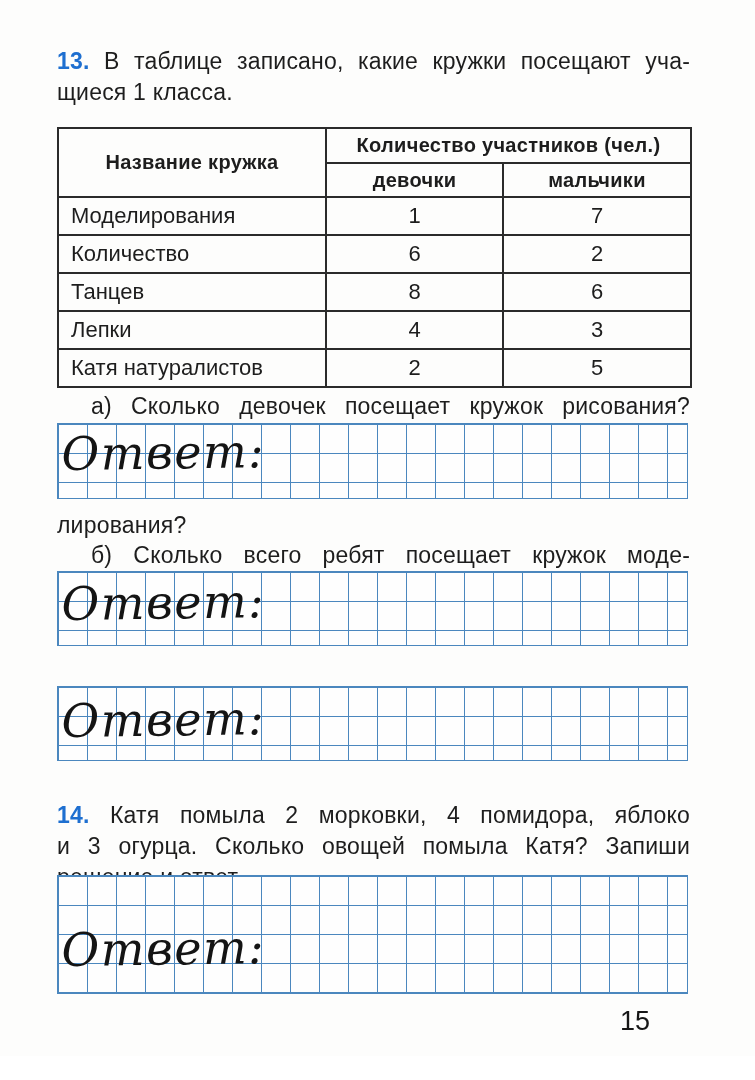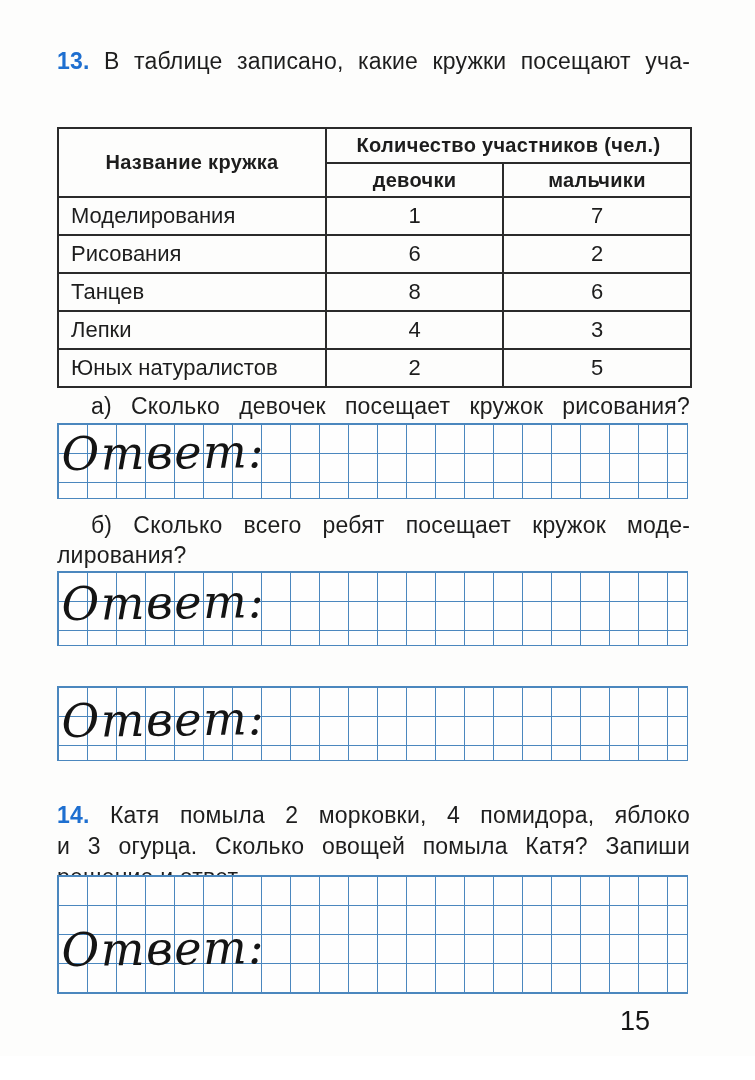--- a/index.html
+++ b/index.html
@@ -41,20 +41,21 @@
   }
   .page-num { position:absolute; left:620px; top:1006px; width:70px; font-size:27px; color:#161616; }
 </style>
 </head>
 <body>
 
 <div class="page">
 
   <div class="block" style="top:46px;">
     <div class="textline just"><span class="pnum">13.</span> <span>В таблице записано, какие кружки посещают уча-</span></div>
+    <div class="textline">щиеся 1 класса.</div>
   </div>
 
   <div class="block" style="top:127px;">
     <table class="clubs">
       <colgroup>
           <col style="width:268px">
           <col style="width:177px">
           <col style="width:188px">
         </colgroup>
       <tbody>
@@ -65,53 +66,53 @@
       <tr class="hdr2">
         <th>девочки</th>
         <th>мальчики</th>
       </tr>
       <tr class="data">
         <td class="name">Моделирования</td>
         <td class="num">1</td>
         <td class="num">7</td>
       </tr>
       <tr class="data">
-        <td class="name">Рисования</td>
+        <td class="name">Количество</td>
         <td class="num">6</td>
         <td class="num">2</td>
       </tr>
       <tr class="data">
         <td class="name">Танцев</td>
         <td class="num">8</td>
         <td class="num">6</td>
       </tr>
       <tr class="data">
         <td class="name">Лепки</td>
         <td class="num">4</td>
         <td class="num">3</td>
       </tr>
       <tr class="data">
-        <td class="name">Юных натуралистов</td>
+        <td class="name">Катя натуралистов</td>
         <td class="num">2</td>
         <td class="num">5</td>
       </tr>
     </tbody>
       </table>
   </div>
 
   <div class="block" style="top:391px;">
     <div class="textline just indent"><span>а)</span> <span>Сколько девочек посещает кружок рисования?</span></div>
   </div>
   <div class="answer-grid" style="top:423px; height:74px;">
     <div class="answer-word" style="top:4px;">Ответ:</div>
   </div>
 
   <div class="block" style="top:510px;">
+    <div class="textline" style="line-height:30px;">лирования?</div>
     <div class="textline just indent" style="line-height:30px;"><span>б)</span> <span>Сколько всего ребят посещает кружок моде-</span></div>
-    <div class="textline" style="line-height:30px;">лирования?</div>
   </div>
   <div class="answer-grid" style="top:571px; height:73px;">
     <div class="answer-word" style="top:6px;">Ответ:</div>
   </div>
 
   <div class="answer-grid" style="top:686px; height:73px;">
     <div class="answer-word" style="top:8px;">Ответ:</div>
   </div>
 
   <div class="block" style="top:780px;margin-top:20px;">

